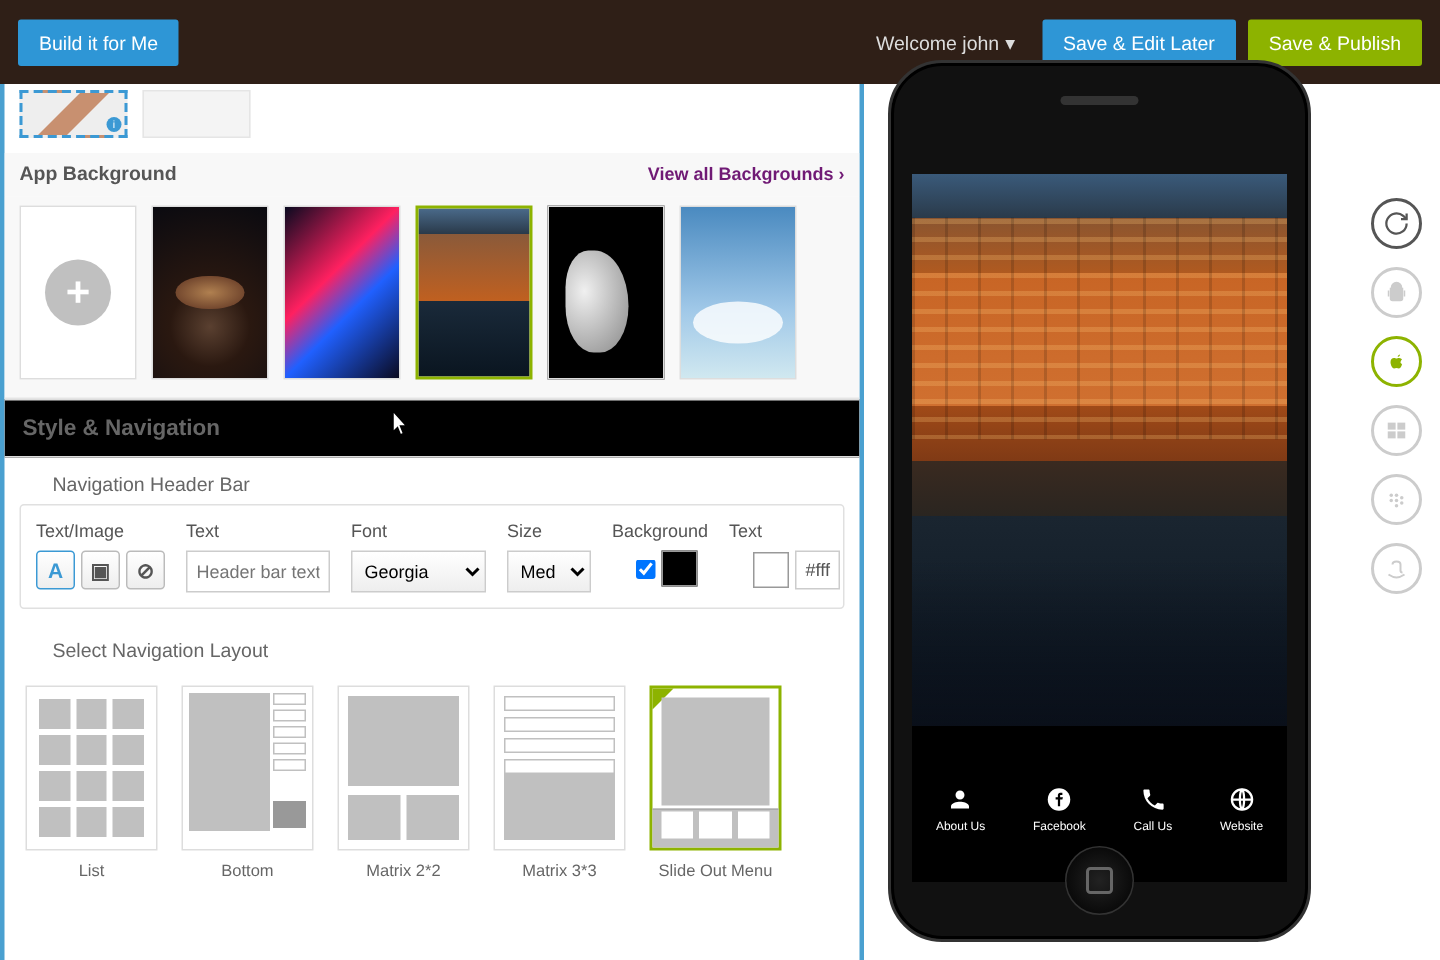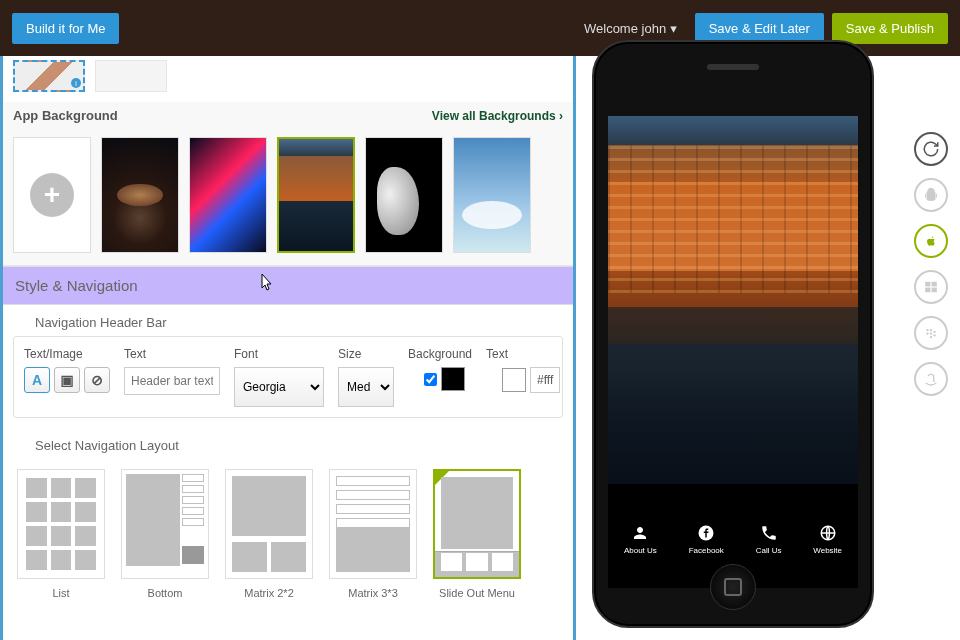--- a/index.html
+++ b/index.html
@@ -18,47 +18,47 @@
 .left-col { width: 576px; border-left: 3px solid #4aa0d0; border-right: 3px solid #4aa0d0; padding: 0 0 10px 0; overflow: hidden; background: #fff; }
 .right-col { flex: 1; position: relative; background: #fff; }
 
 .left-pad { padding: 0 6px; }
 .prev-slot { display: flex; gap: 10px; padding: 4px 0 10px 10px; }
 .dashed { width: 72px; height: 32px; border: 2px dashed #3b99d4; position: relative; display:flex; align-items:flex-end; justify-content:flex-end; background: linear-gradient(135deg, #eee 40%, #c89070 40%, #c89070 60%, #eee 60%); }
 .dashed .corner { width: 10px; height: 10px; background: #3b99d4; border-radius: 50%; margin: 2px; font-size:7px; color:#fff; display:flex;align-items:center;justify-content:center;}
 .blank-slot { width: 72px; height: 32px; background: #f4f4f4; border: 1px solid #e5e5e5; }
 
 .section-label-row { display: flex; justify-content: space-between; align-items: center; padding: 6px 10px 8px; color: #555; font-size: 13px; background: #f8f8f8; font-weight: bold;}
-.section-label-row a { color: #14532d; font-size: 12px; text-decoration: none; }
+.section-label-row a { color: #701a75; font-size: 12px; text-decoration: none; }
 
 .bg-thumbs { display: flex; gap: 10px; padding: 6px 10px 12px; background: #f8f8f8; border-bottom: 1px solid #e5e5e5; }
 .thumb { width: 78px; height: 116px; background: #fff; border: 1px solid #ddd; cursor: pointer; position: relative; overflow: hidden; }
 .thumb.selected { border: 2px solid #8db300; }
 .thumb.add { display: flex; align-items: center; justify-content: center; }
 .plus-circle { width: 44px; height: 44px; border-radius: 50%; background: #c0c0c0; color: #fff; display: flex; align-items: center; justify-content: center; font-size: 28px; font-weight: bold; }
 .th-abstract1 { background: radial-gradient(circle at 50% 70%, #5a4030 0%, #2a1810 30%, #0a0a10 100%); position:relative;}
 .th-abstract1::after{content:"";position:absolute;top:40%;left:20%;width:60%;height:20%;background:radial-gradient(ellipse,#b08050,#5a3020);border-radius:50%;}
 .th-abstract2 { background: linear-gradient(135deg, #0a0a20 0%, #ff2060 40%, #2060ff 60%, #0a0a20 100%); }
 .th-city { background: linear-gradient(180deg, #4a6a8a 0%, #2a3a4a 15%, #8a5a3a 15%, #c06020 55%, #1a2a3a 55%, #0a1520 100%); }
 .th-face { background: #000; position:relative;}
 .th-face::after{content:"";position:absolute;left:15%;top:25%;width:55%;height:60%;background:radial-gradient(ellipse at 30% 40%,#f0f0f0,#888);border-radius:40% 60% 50% 50%;}
 .th-sky { background: linear-gradient(180deg, #4a8ac0 0%, #a0c8e8 60%, #d0e8f0 100%); position:relative;}
 .th-sky::after{content:"";position:absolute;bottom:20%;left:10%;width:80%;height:25%;background:rgba(255,255,255,0.8);border-radius:50%;}
 
-.style-header { background: #c4b5fd; border-top: 1px solid #ddd; border-bottom: 1px solid #ddd; padding: 10px 12px; color: #666; font-size: 15px; }
+.style-header { background: #000000; border-top: 1px solid #ddd; border-bottom: 1px solid #ddd; padding: 10px 12px; color: #666; font-size: 15px; font-weight: bold; }
 .sub-label { padding: 10px 12px 6px; color: #666; font-size: 13px; margin-left: 20px; }
 
 .nav-config { margin: 0 10px 10px; border: 1px solid #e0e0e0; border-radius: 3px; padding: 10px; display: flex; gap: 14px; align-items: flex-start; background: #fff; }
 .cfg-col { display: flex; flex-direction: column; gap: 6px; }
 .cfg-label { font-size: 12px; color: #555; }
 .toggle-btns { display: flex; gap: 4px; }
 .tbtn { width: 26px; height: 26px; border: 1px solid #bbb; border-radius: 3px; background: linear-gradient(#fff,#eee); cursor: pointer; display: flex; align-items: center; justify-content: center; font-size: 14px; font-weight: bold; color: #555;}
 .tbtn.active { border-color: #3b99d4; color: #3b99d4; }
 .txt-input { width: 96px; height: 28px; border: 1px solid #ccc; padding: 0 6px; font-size: 12px; color: #999; }
-.sel { height: 40px; border: 1px solid #ccc; background: linear-gradient(#fff,#eee); font-size: 12px; padding: 0 4px; }
+.sel { height: 28px; border: 1px solid #ccc; background: linear-gradient(#fff,#eee); font-size: 12px; padding: 0 4px; }
 .sel.font { width: 90px; }
 .sel.size { width: 56px; }
 .chk-row { display: flex; align-items: center; gap: 4px; padding-left: 16px; }
 .color-swatch { width: 24px; height: 24px; border: 1px solid #999; }
 .color-black { background: #000; }
 .color-white { background: #fff; }
 .color-text { font-size: 12px; color: #555; border:1px solid #ccc; padding: 5px 6px; }
 
 .nav-layouts { display: flex; gap: 16px; padding: 10px 14px; }
 .layout-item { display: flex; flex-direction: column; align-items: center; gap: 8px; cursor: pointer; }

